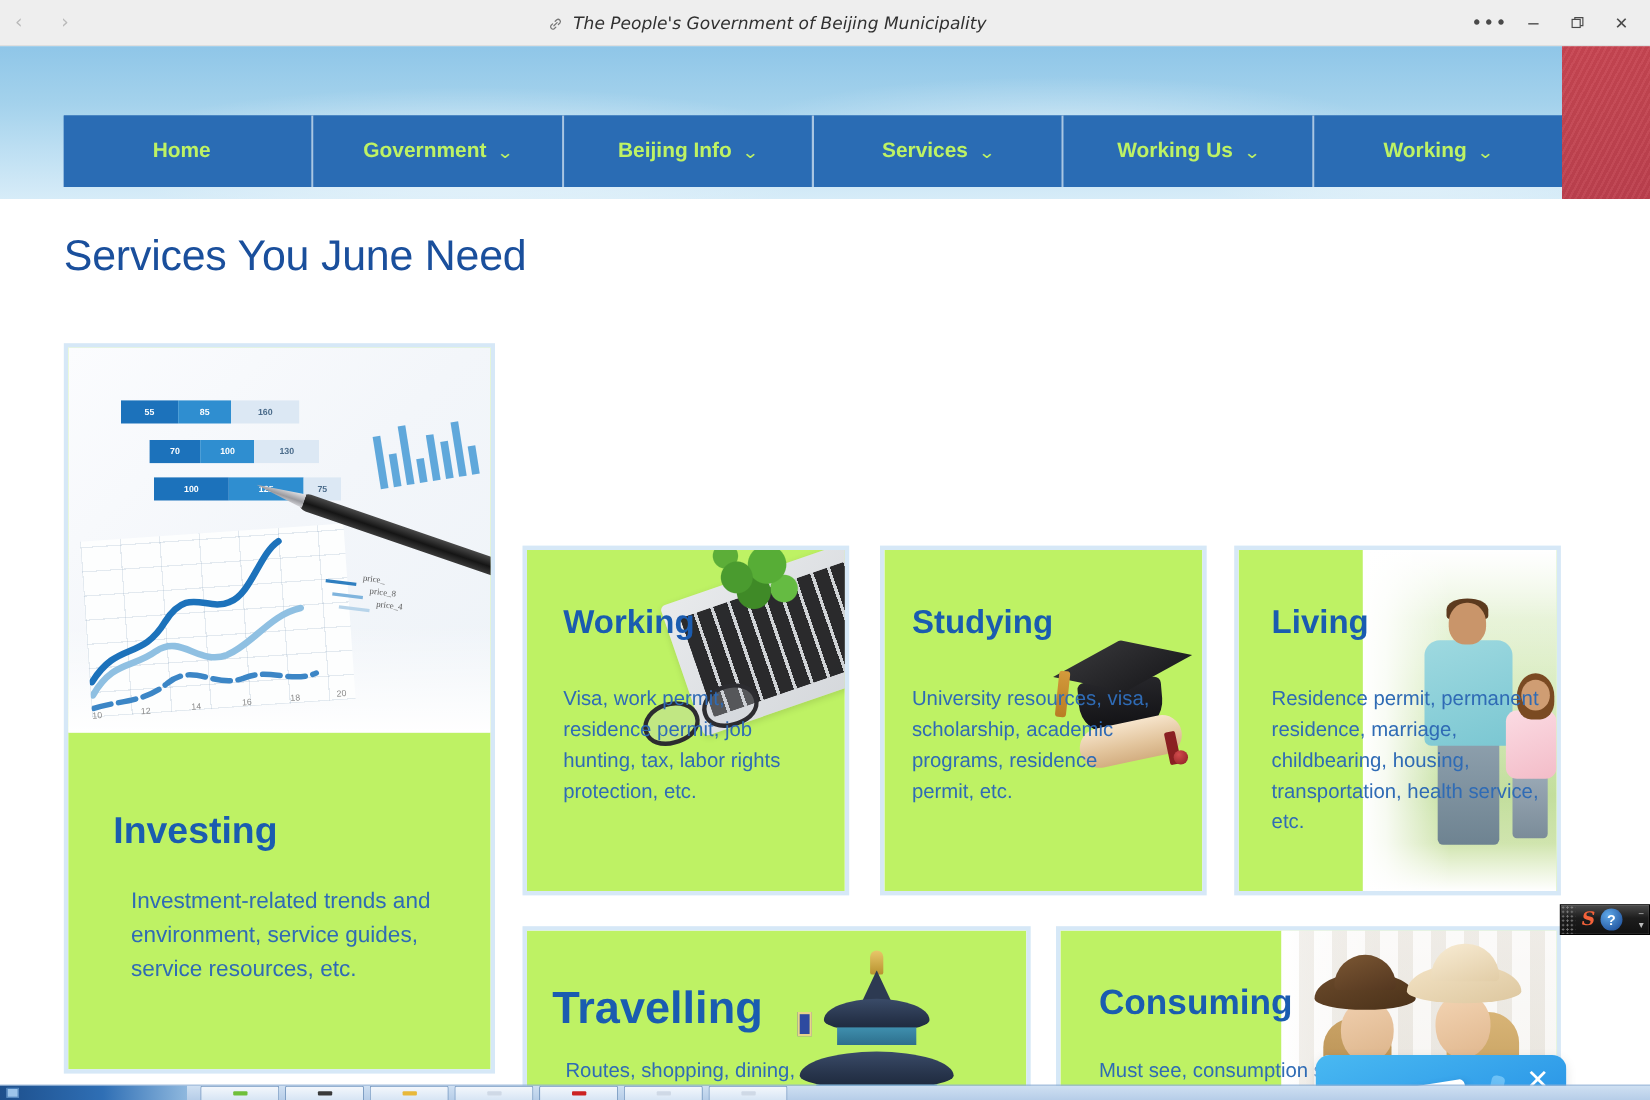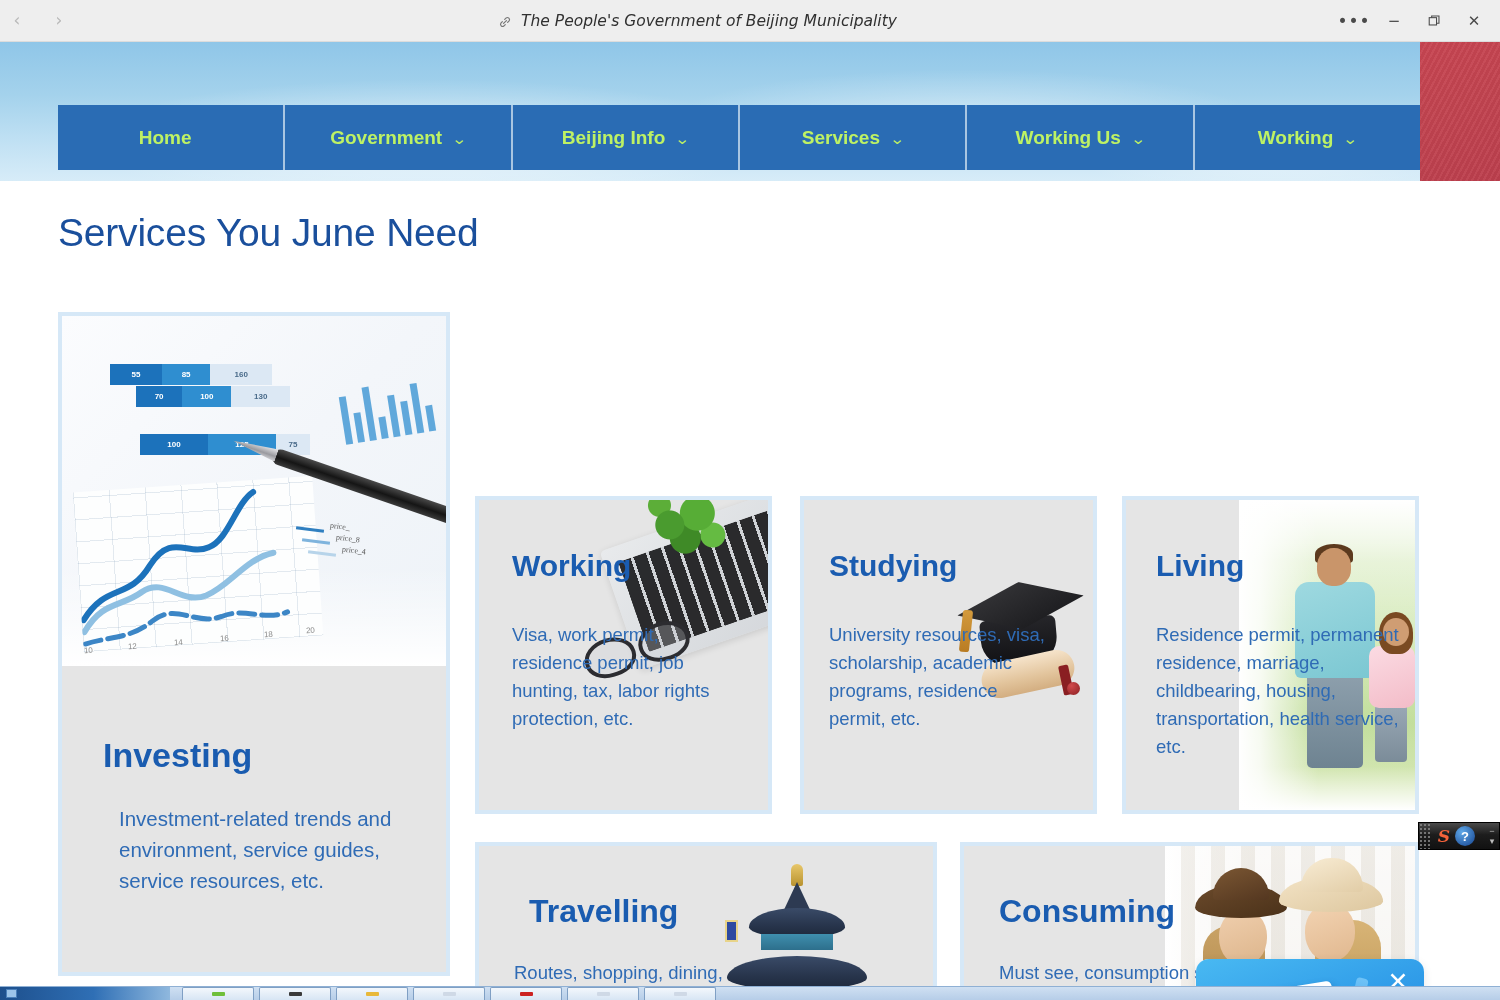--- a/index.html
+++ b/index.html
@@ -108,21 +108,21 @@
   }
 
   
   .card {
     position: absolute;
     border: 4px solid #d6e8f7;
     background: #ffffff;
     overflow: hidden;
     cursor: pointer;
   }
-  .card-inner { position: relative; width: 100%; height: 100%; background:#e5e5e5; overflow:hidden; }
+  .card-inner { position: relative; width: 100%; height: 100%; background:#bef264; overflow:hidden; }
   .card-title {
     position: absolute;
     font-weight: bold;
     color: #1a5cb0;
     z-index: 5;
     white-space: nowrap;
   }
   .card-desc {
     position: absolute;
     color: #2f6bb5;
@@ -263,21 +263,21 @@
   .lv-man-hair { position:absolute; right:62px; top:44px; width:38px; height:20px; background:#5c3a1e; border-radius:50% 50% 20% 20%; }
   .lv-man-body { position:absolute; right:40px; top:82px; width:80px; height:96px; background: linear-gradient(160deg,#9ed9e0,#7bc7d2); border-radius:14px 14px 6px 6px; }
   .lv-man-legs { position:absolute; right:52px; top:172px; width:56px; height:96px; background: linear-gradient(180deg,#8ea0ad,#6e8391); border-radius:5px; }
   .lv-girl-head { position:absolute; right:6px; top:118px; width:26px; height:28px; background:#cf9d73; border-radius:50%; }
   .lv-girl-hair { position:absolute; right:2px; top:112px; width:34px; height:42px; background:#7a4a22; border-radius:50% 50% 38% 38%; }
   .lv-girl-body { position:absolute; right:0px; top:146px; width:46px; height:62px; background: linear-gradient(160deg,#fbdbe3,#f3bcc8); border-radius:10px; }
   .lv-girl-legs { position:absolute; right:8px; top:204px; width:32px; height:58px; background: linear-gradient(180deg,#9aa9b6,#7b8c99); border-radius:4px; }
 
   
   #card-travelling { left: 475px; top: 661px; width: 462px; height: 318px; }
-  #card-travelling .card-title { left: 50px; top: 47px; font-size: 32px; }
+  #card-travelling .card-title { left: 23px; top: 47px; font-size: 41px; }
   #card-travelling .card-desc  { left: 35px; top: 113px; width: 255px; font-size: 18.5px; }
   .tv-temple { position:absolute; right: 36px; top: 18px; width: 200px; height: 285px; }
   .tv-finial { position:absolute; left:50%; top:0; transform:translateX(-50%); width:12px; height:22px; background: linear-gradient(180deg,#e8c76a,#b8922f); border-radius:6px 6px 2px 2px; }
   .tv-spire { position:absolute; left:50%; top:18px; transform:translateX(-50%); width:30px; height:32px; background:#2d3a52; clip-path: polygon(50% 0,100% 100%,0 100%); }
   .tv-roof { position:absolute; left:50%; transform:translateX(-50%); background: linear-gradient(180deg,#3a4b68 0%, #27344b 60%, #1d283b 100%); border-radius:50%/64% 64% 36% 36%; }
   .tv-roof.r1 { top:44px; width:96px; height:30px; }
   .tv-roof.r2 { top:92px; width:140px; height:34px; }
   .tv-band { position:absolute; left:50%; transform:translateX(-50%); background: linear-gradient(180deg,#3f8fae,#2d6f8c); }
   .tv-band.b1 { top:70px; width:72px; height:16px; }
   .tv-band.b2 { top:122px; width:110px; height:18px; }
@@ -465,21 +465,21 @@
   <h1 class="section-title">Services You June Need</h1>
 
   <div class="card" id="card-investing">
     <div class="card-inner">
       <div class="card-art fin-photo">
         <div class="bar-row" style="left:48px;top:48px;width:162px;">
           <div class="bar-seg bar-dk" style="width:32%">55</div>
           <div class="bar-seg bar-md" style="width:30%">85</div>
           <div class="bar-seg bar-lt" style="width:38%">160</div>
         </div>
-        <div class="bar-row" style="left:62px;top:70px;width:166px;padding-left:12px;">
+        <div class="bar-row" style="left:62px;top:84px;width:166px;padding-left:12px;">
           <div class="bar-seg bar-dk" style="width:30%">70</div>
           <div class="bar-seg bar-md" style="width:32%">100</div>
           <div class="bar-seg bar-lt" style="width:38%">130</div>
         </div>
         <div class="bar-row" style="left:78px;top:118px;width:170px;">
           <div class="bar-seg bar-dk" style="width:40%">100</div>
           <div class="bar-seg bar-md" style="width:40%">125</div>
           <div class="bar-seg bar-lt" style="width:20%">75</div>
         </div>
         <div class="mini-bars" style="right:14px;top:62px;height:60px;">

